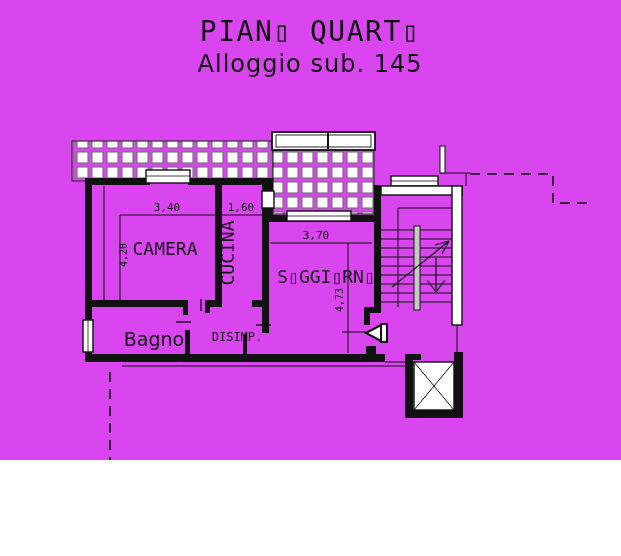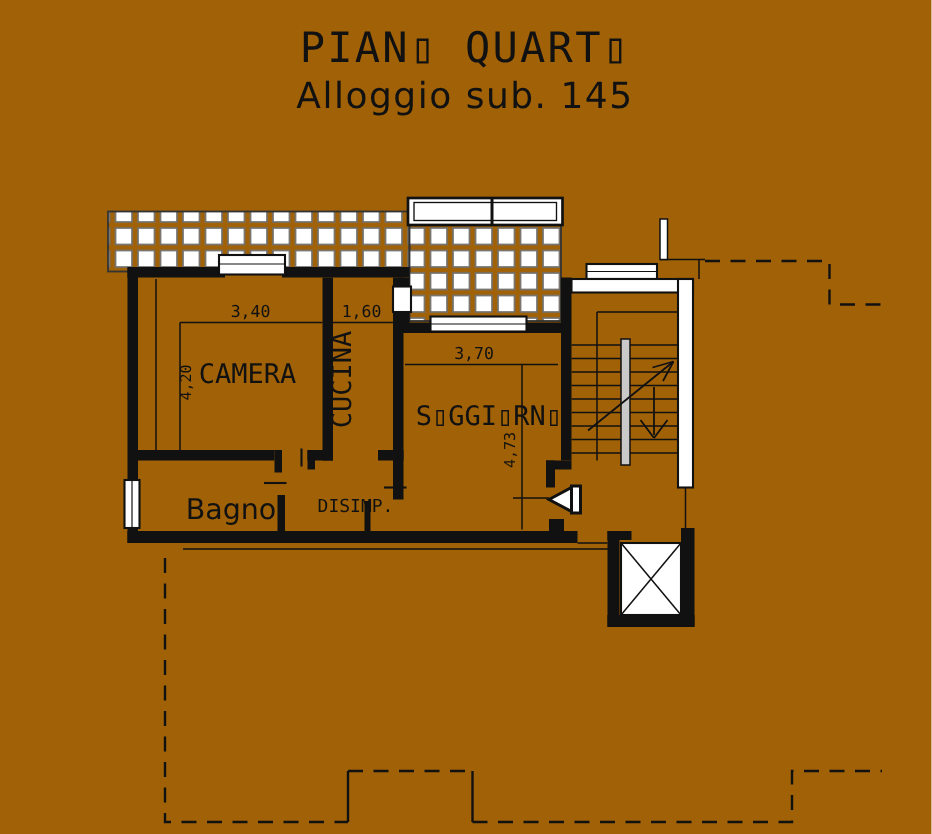--- a/index.html
+++ b/index.html
@@ -1,19 +1,19 @@
 <!DOCTYPE html>
 <html><head>
 <meta charset="utf-8">
 <style>
   html,body{margin:0;padding:0;background:#ffffff;}
   .canvas{
     position:relative;
-    width:621px;height:556px;
-    background:#a16207;
+    width:621px;height:460px;
+    background:#d946ef;
     font-family:"DejaVu Sans", sans-serif;
     overflow:hidden;
   }
   svg{display:block;}
   .cadtext{font-family:"DejaVu Sans Mono","DejaVu Sans",monospace;fill:#111;}
   .roundtext{font-family:"DejaVu Sans",sans-serif;fill:#111;}
 </style>
 </head>
 <body>
 

